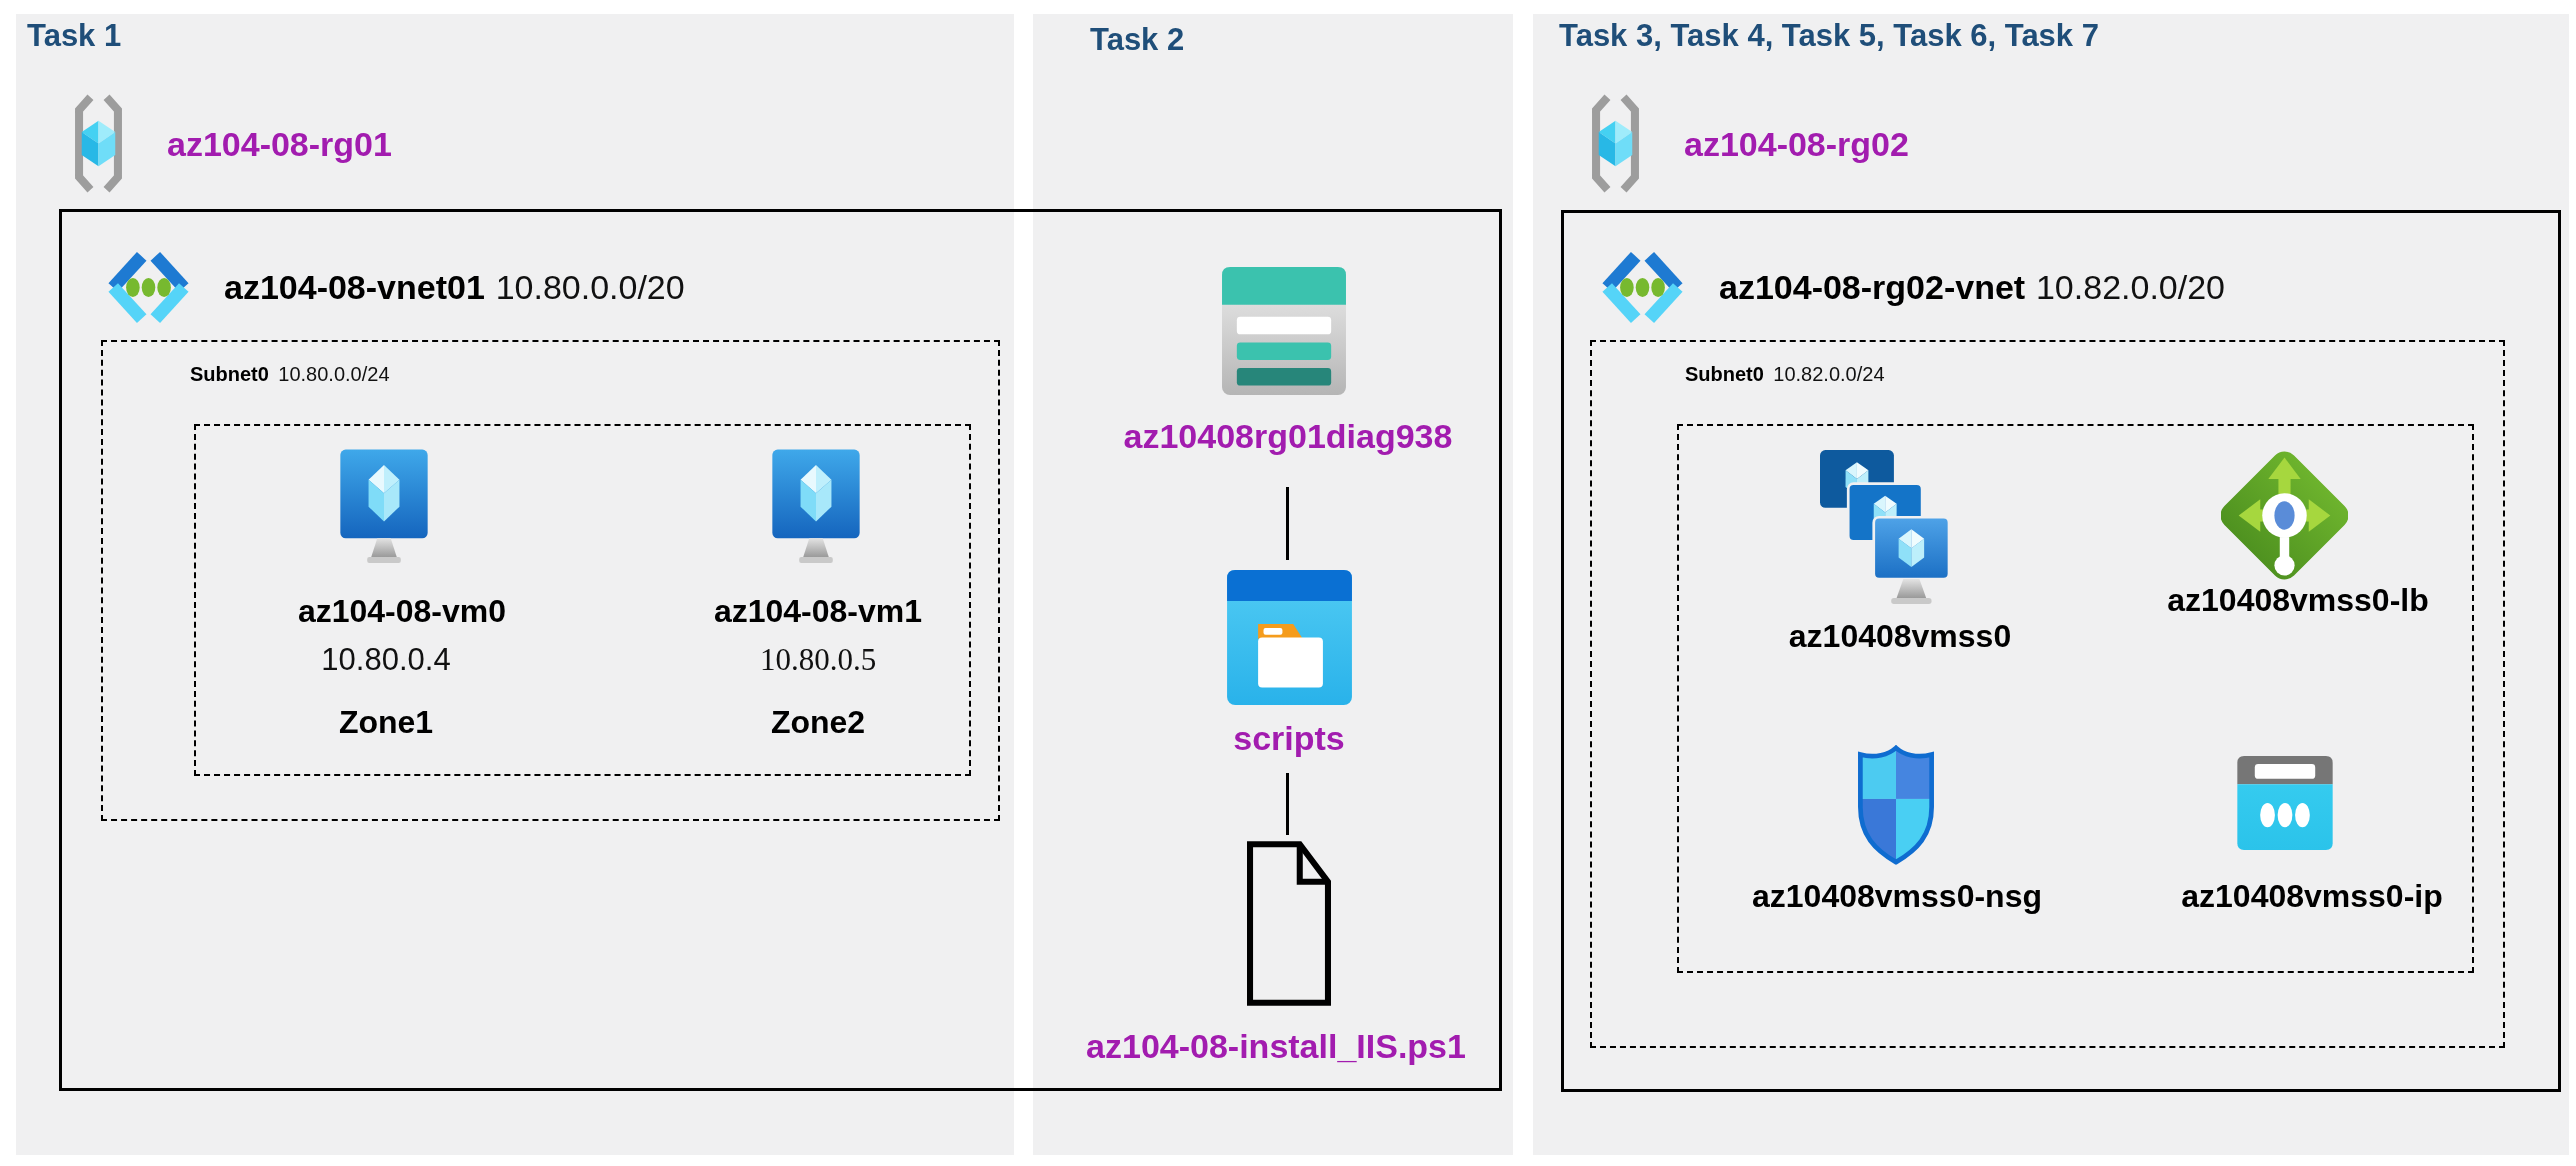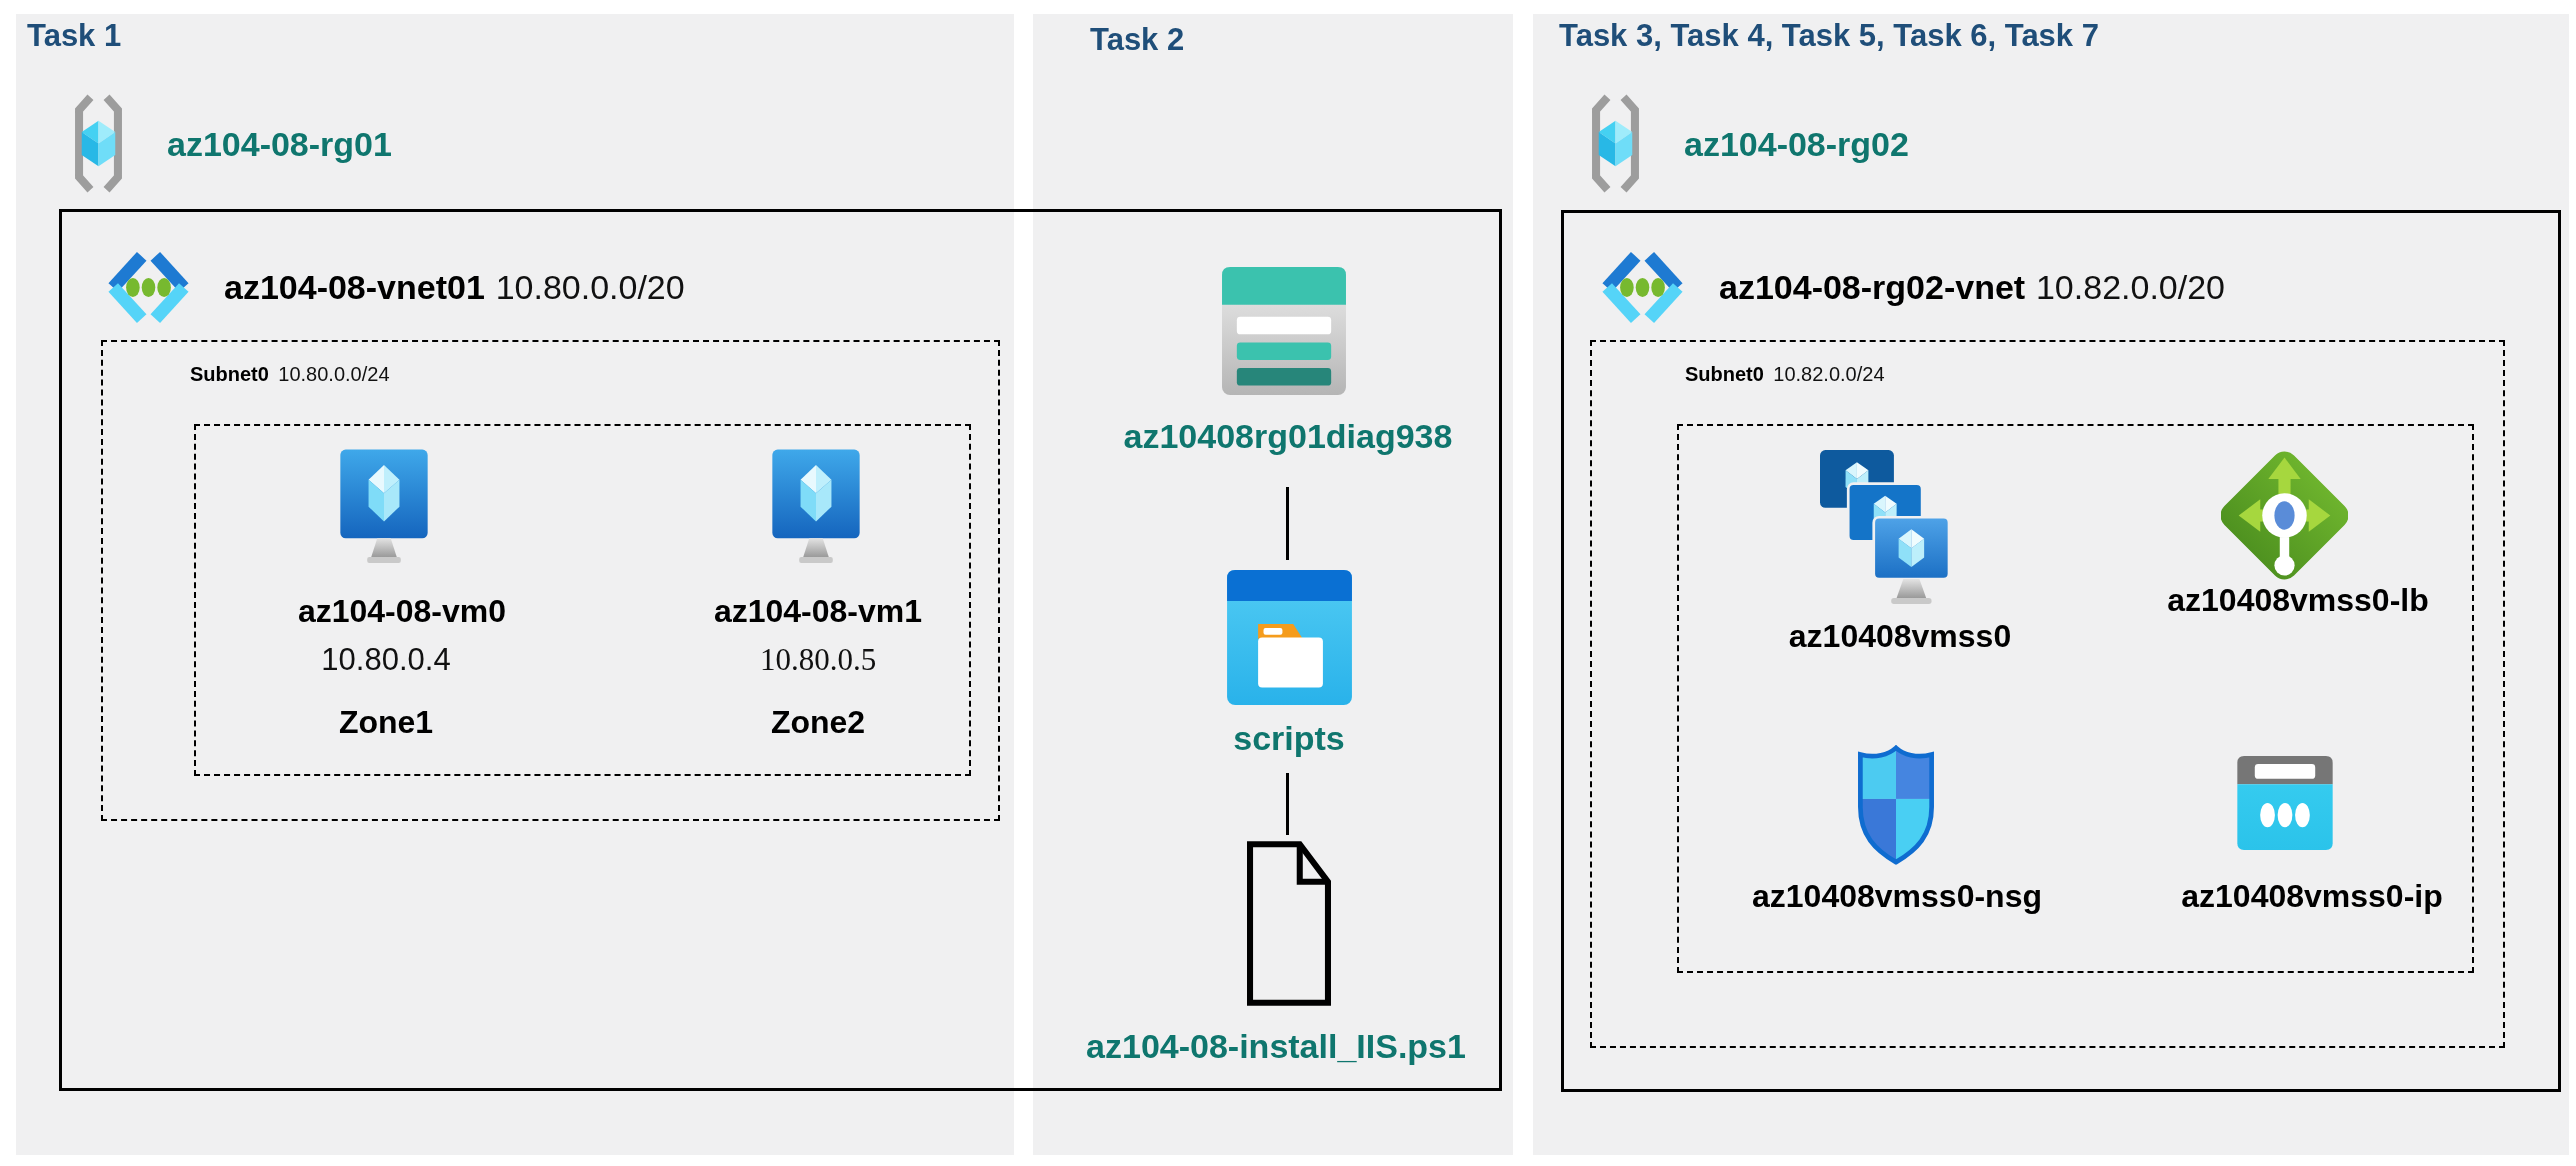--- a/index.html
+++ b/index.html
@@ -3,21 +3,21 @@
 <meta charset="utf-8">
 <style>
   html,body{margin:0;padding:0;background:#ffffff;font-family:"Liberation Sans",sans-serif;}
   #canvas{position:relative;width:2576px;height:1166px;background:#ffffff;overflow:hidden;border-radius:26px;}
   .panel{position:absolute;top:13.5px;height:1141px;background:#F0F0F1;}
   .abs{position:absolute;}
   .task-title{font-size:31px;font-weight:bold;color:#1F4E79;white-space:nowrap;}
   .solid-box{position:absolute;border:3.4px solid #000;background:transparent;}
   .dash-box{position:absolute;border:2.7px dashed #000;background:transparent;}
   .lbl{font-size:32px;font-weight:bold;color:#000;white-space:nowrap;}
-  .lbl-lg{font-size:34px;font-weight:bold;color:#0f766e;white-space:nowrap;}
+  .lbl-lg{font-size:34px;font-weight:bold;color:#a21caf;white-space:nowrap;}
   .lbl-reg{font-size:31px;font-weight:normal;color:#111;white-space:nowrap;}
   .mixed{white-space:nowrap;font-size:34px;color:#000;}
   .mixed .b{font-weight:bold;}
   .mixed .r{font-weight:normal;margin-left:10.8px;color:#111;}
   .mixed-sm{white-space:nowrap;font-size:20px;color:#000;}
   .mixed-sm .b{font-weight:bold;}
   .mixed-sm .r{font-weight:normal;margin-left:9.4px;color:#111;}
   .cc{transform:translateX(-50%);}
   .vline{position:absolute;width:3.4px;background:#000;}
   svg{display:block;}

